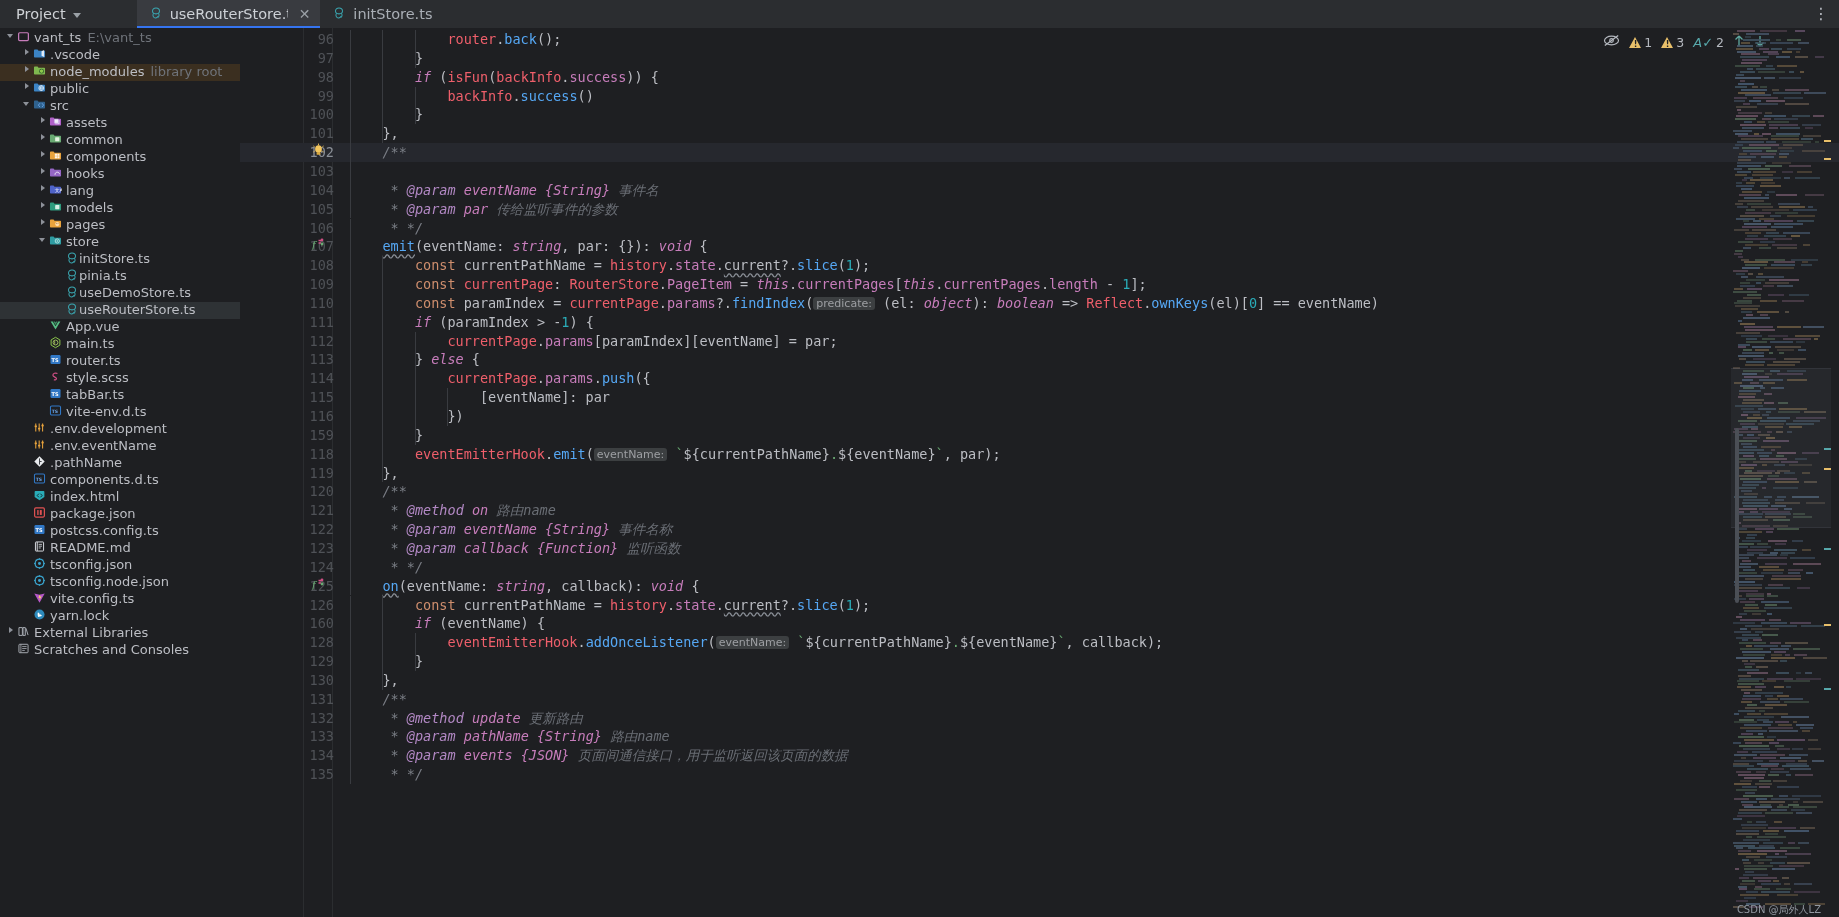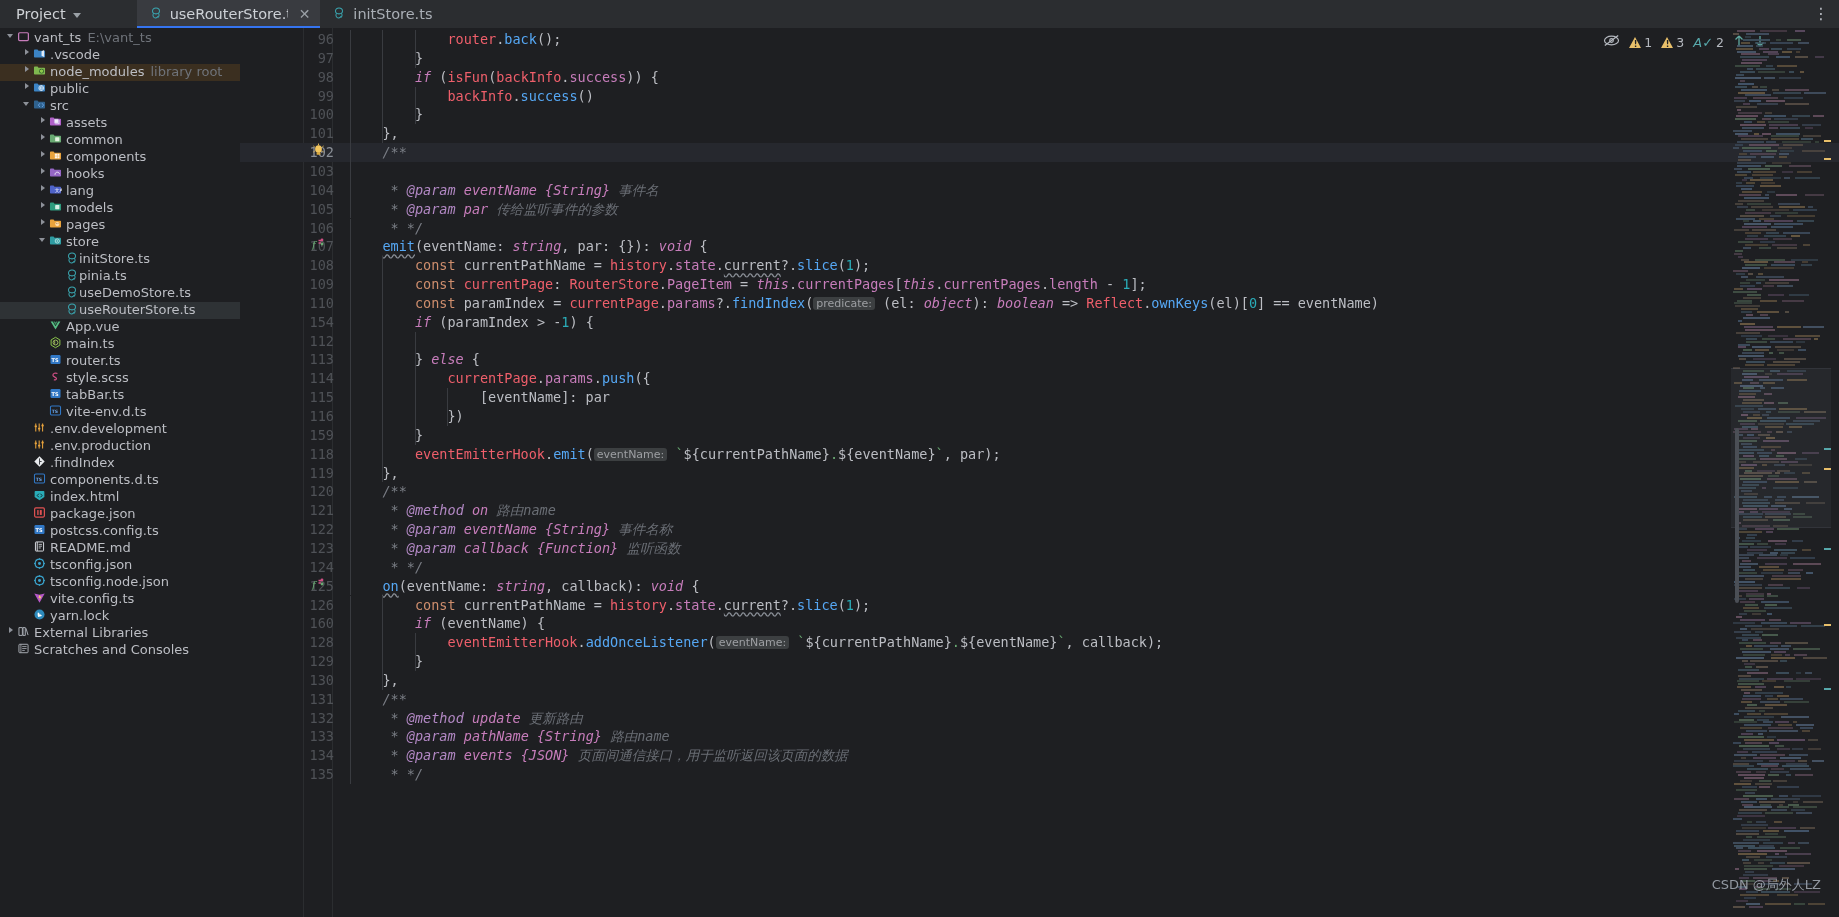--- a/index.html
+++ b/index.html
@@ -96,22 +96,22 @@
   
   .minimap { position: absolute; right: 8px; top: 28px; width: 100px; height: 889px;
              overflow: hidden; }
   .mm-line { position: absolute; height: 2px; }
   .mm-view { position: absolute; left: 0; width: 100px; background: rgba(160,170,185,.07);
              border-top: 1px solid rgba(160,170,185,.10); border-bottom: 1px solid rgba(160,170,185,.10); }
   .scrollbar { position: absolute; right: 0; width: 4px; border-radius: 2px; background: #4b4f56; }
   .mm-mark { position: absolute; right: 0; width: 7px; height: 2px; }
 
   
-  .watermark { position: absolute; right: 18px; bottom: 23px; color: #9298a1;
-               font-size: 13px; font-family: "DejaVu Sans", sans-serif; }
+  .watermark { position: absolute; right: 18px; bottom: 0; color: #9298a1;
+               font-size: 10px; font-family: "DejaVu Sans", sans-serif; }
 
   
   .fold { position: absolute; left: 88px; width: 8px; height: 18.8px; }
 </style>
 </head>
 <body>
 
 <div class="app">
 
   <div class="topbar">
@@ -351,29 +351,29 @@
         <span class="lbl">.env.development</span>
       </div>
       <div class="row" style="padding-left: 22px;">
         <span class="arrow"></span>
         <span><svg class="ico" width="13" height="13" viewBox="0 0 16 16">
             <path d="M3.4 3 v10 M7.6 3 v10 M11.8 3 v10" stroke="#e8a33d" stroke-width="1.3"></path>
             <rect x="2" y="5.6" width="2.8" height="2" fill="#e8a33d"></rect>
             <rect x="6.2" y="8.4" width="2.8" height="2" fill="#e8a33d"></rect>
             <rect x="10.4" y="4.6" width="2.8" height="2" fill="#e8a33d"></rect>
           </svg></span>
-        <span class="lbl">.env.production</span>
+        <span class="lbl">.env.eventName</span>
       </div>
       <div class="row" style="padding-left: 22px;">
         <span class="arrow"></span>
         <span><svg class="ico" width="13" height="13" viewBox="0 0 16 16">
             <path d="M8 1.4 L14.4 8 L8 14.6 L1.6 8 z" fill="#e8eaed"></path>
             <path d="M8 4.2 v7.6 M8 8 h2.6" stroke="#3b3f45" stroke-width="1.2"></path>
           </svg></span>
-        <span class="lbl">.findIndex</span>
+        <span class="lbl">.pathName</span>
       </div>
       <div class="row" style="padding-left: 22px;">
         <span class="arrow"></span>
         <span><svg class="ico" width="13" height="13" viewBox="0 0 16 16">
             <rect x="1.8" y="2.4" width="12.4" height="11.2" rx="1.6" fill="none" stroke="#3178c6" stroke-width="1.3"></rect>
             <text x="3.4" y="11" font-size="5.6" fill="#6ba4e7" font-family="DejaVu Sans" font-weight="bold">TS</text>
           </svg></span>
         <span class="lbl">components.d.ts</span>
       </div>
       <div class="row" style="padding-left: 22px;">
@@ -518,28 +518,29 @@
         <div class="vguide" style="left: 142.48px; top: 228.2px; height: 18.85px;"></div>
         <div class="ln txt" style="top: 228.2px; left: 174.96px;"><span class="kw">const</span> currentPathName = <span class="ins">history</span>.<span class="fld">state</span>.<span class="wavyg">current</span>?.<span class="fn">slice</span>(<span class="num2">1</span>);</div>
         <div class="ln num" style="top: 247.05px;">109</div>
         <div class="vguide" style="left: 110px; top: 247.05px; height: 18.85px;"></div>
         <div class="vguide" style="left: 142.48px; top: 247.05px; height: 18.85px;"></div>
         <div class="ln txt" style="top: 247.05px; left: 174.96px;"><span class="kw">const</span> <span class="ins">currentPage</span>: <span class="ins">RouterStore</span>.<span class="fld">PageItem</span> = <span class="kw2">this</span>.<span class="fld">currentPages</span>[<span class="kw2">this</span>.<span class="fld">currentPages</span>.<span class="fld">length</span> - <span class="num2">1</span>];</div>
         <div class="ln num" style="top: 265.9px;">110</div>
         <div class="vguide" style="left: 110px; top: 265.9px; height: 18.85px;"></div>
         <div class="vguide" style="left: 142.48px; top: 265.9px; height: 18.85px;"></div>
         <div class="ln txt" style="top: 265.9px; left: 174.96px;"><span class="kw">const</span> paramIndex = <span class="ins">currentPage</span>.<span class="fld">params</span>?.<span class="fn">findIndex</span>(<span class="hint">predicate:</span> (el: <span class="kw2">object</span>): <span class="kw2">boolean</span> =&gt; <span class="ins">Reflect</span>.<span class="fn">ownKeys</span>(el)[<span class="num2">0</span>] == eventName)</div>
-        <div class="ln num" style="top: 284.75px;">154</div>
+        <div class="ln num" style="top: 284.75px;">111</div>
         <div class="vguide" style="left: 110px; top: 284.75px; height: 18.85px;"></div>
         <div class="vguide" style="left: 142.48px; top: 284.75px; height: 18.85px;"></div>
         <div class="ln txt" style="top: 284.75px; left: 174.96px;"><span class="kw2">if</span> (paramIndex &gt; -<span class="num2">1</span>) {</div>
         <div class="ln num" style="top: 303.6px;">112</div>
         <div class="vguide" style="left: 110px; top: 303.6px; height: 18.85px;"></div>
         <div class="vguide" style="left: 142.48px; top: 303.6px; height: 18.85px;"></div>
         <div class="vguide" style="left: 174.96px; top: 303.6px; height: 18.85px;"></div>
+        <div class="ln txt" style="top: 303.6px; left: 207.44px;"><span class="ins">currentPage</span>.<span class="fld">params</span>[paramIndex][eventName] = par;</div>
         <div class="ln num" style="top: 322.45px;">113</div>
         <div class="vguide" style="left: 110px; top: 322.45px; height: 18.85px;"></div>
         <div class="vguide" style="left: 142.48px; top: 322.45px; height: 18.85px;"></div>
         <div class="vguide" style="left: 174.96px; top: 322.45px; height: 18.85px;"></div>
         <div class="ln txt" style="top: 322.45px; left: 174.96px;">} <span class="kw2">else</span> {</div>
         <div class="ln num" style="top: 341.3px;">114</div>
         <div class="vguide" style="left: 110px; top: 341.3px; height: 18.85px;"></div>
         <div class="vguide" style="left: 142.48px; top: 341.3px; height: 18.85px;"></div>
         <div class="vguide" style="left: 174.96px; top: 341.3px; height: 18.85px;"></div>
         <div class="ln txt" style="top: 341.3px; left: 207.44px;"><span class="ins">currentPage</span>.<span class="fld">params</span>.<span class="fn">push</span>({</div>

